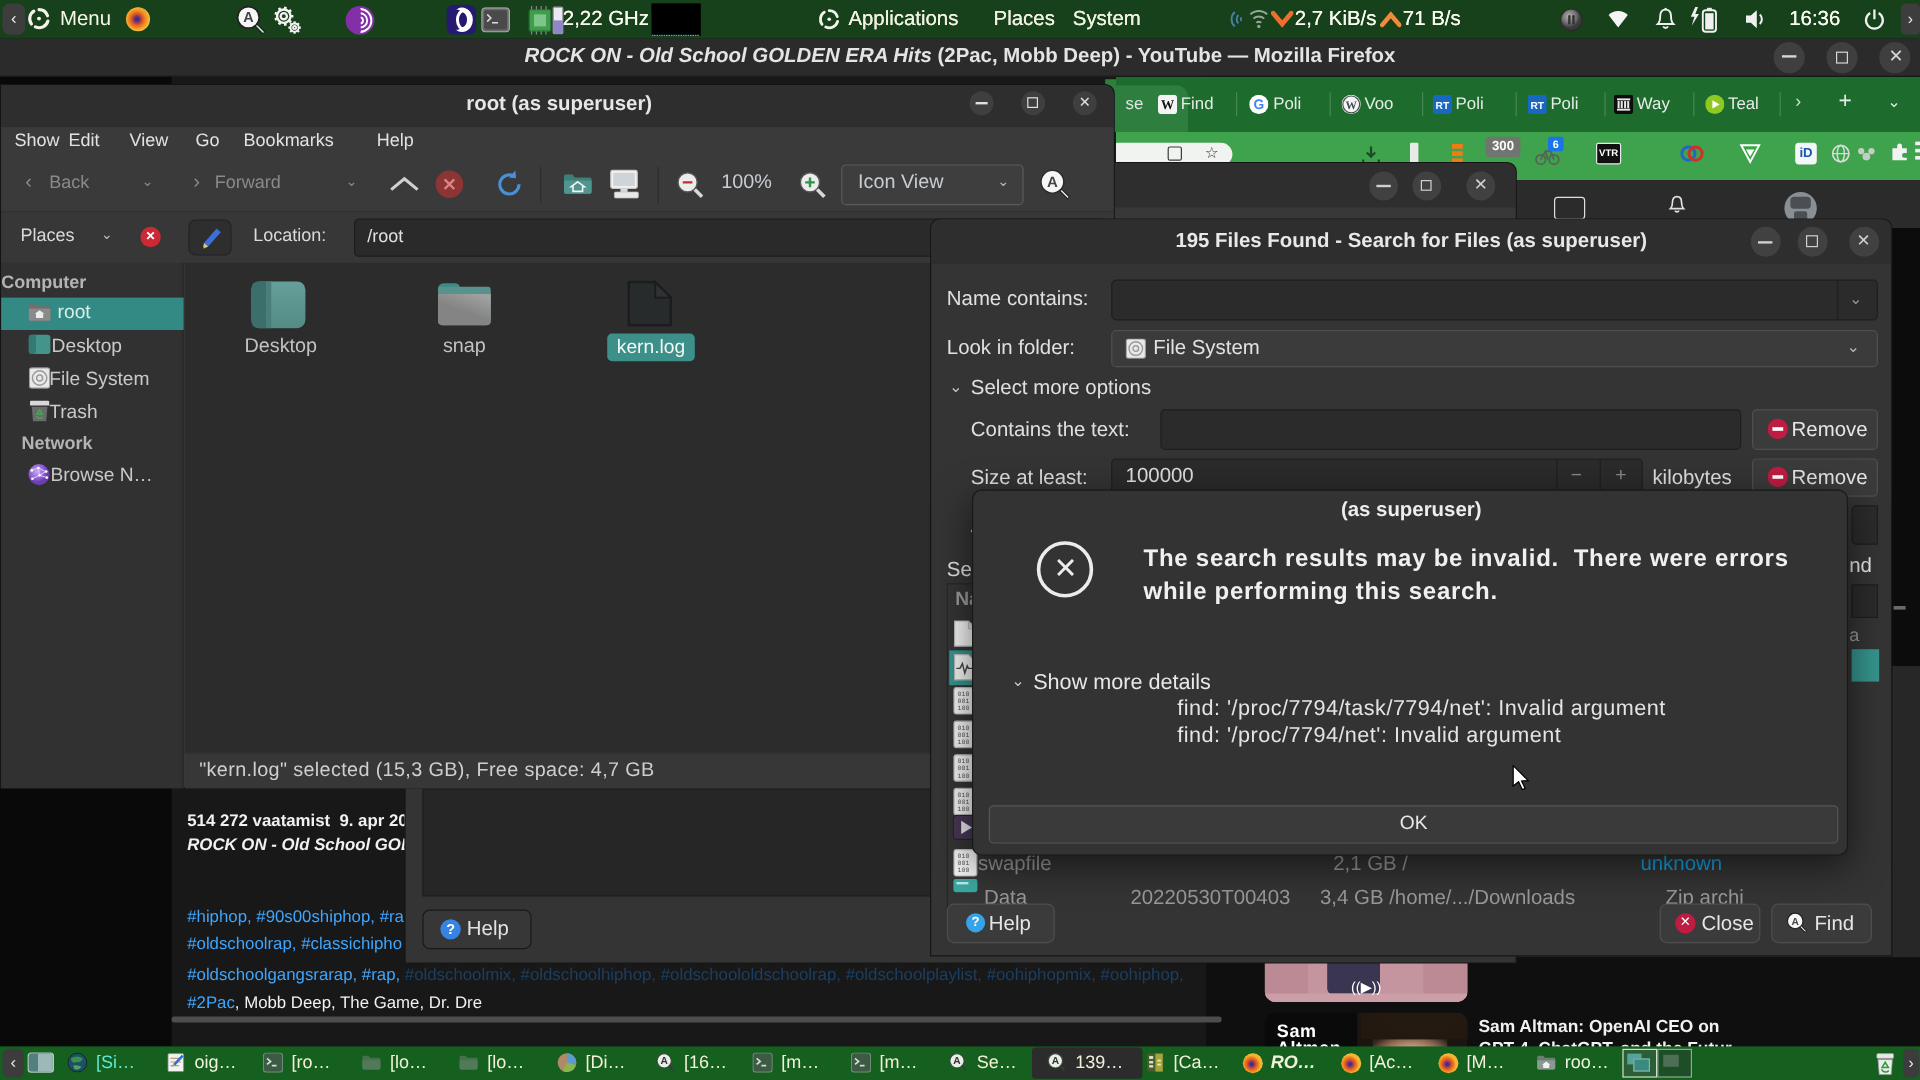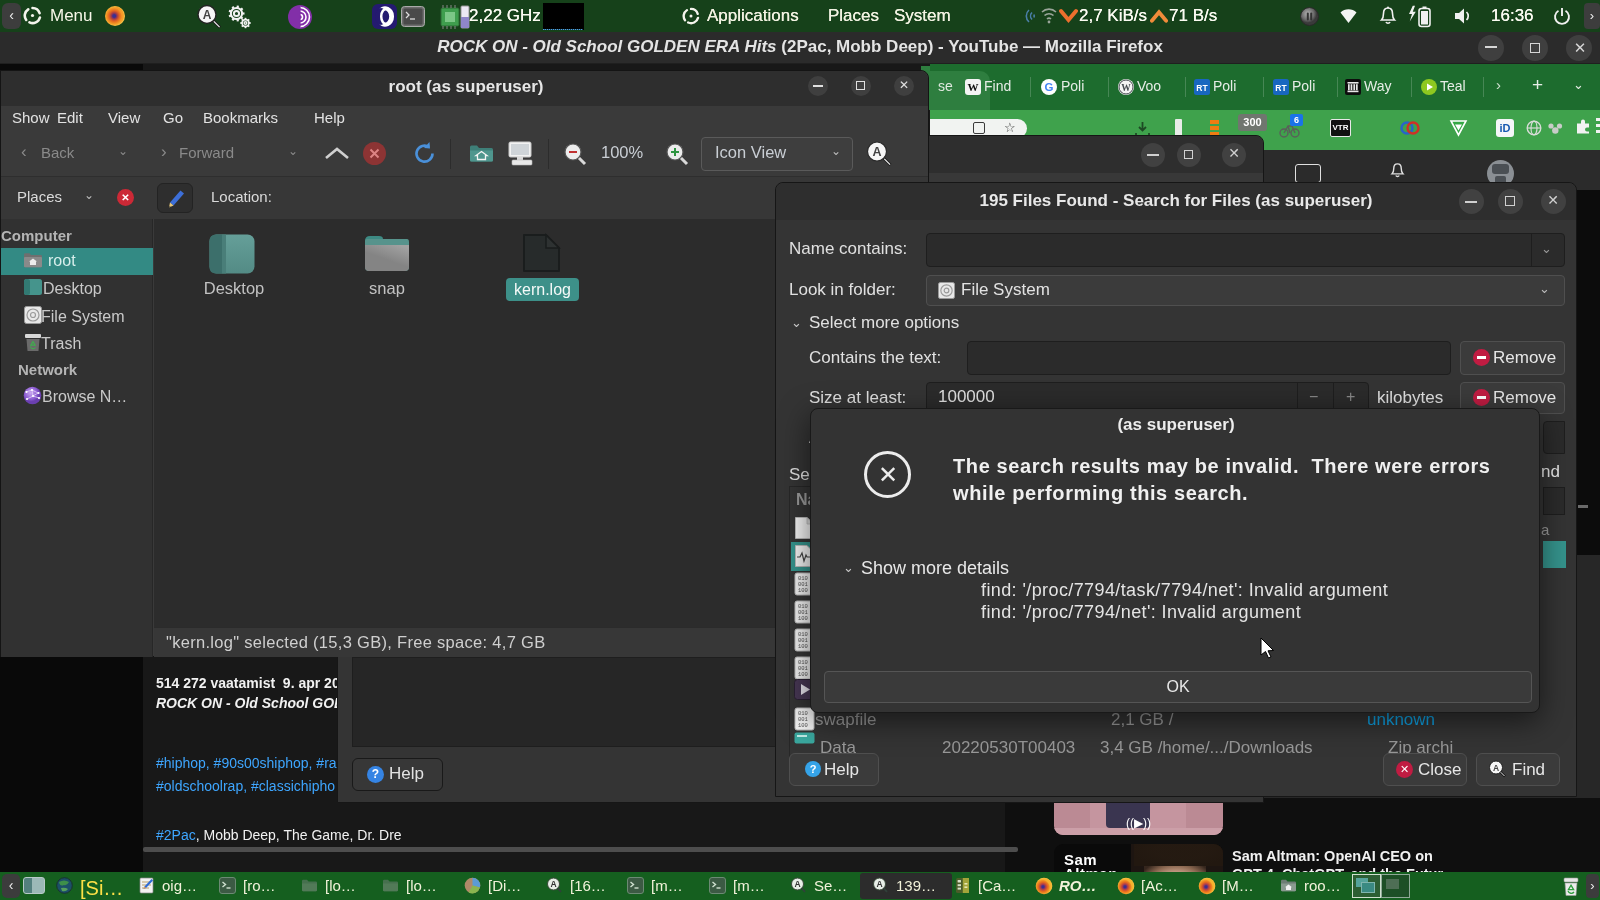--- a/index.html
+++ b/index.html
@@ -19,20 +19,21 @@
   <div class="abs" style="left:1566px;top:3px;width:26px;height:26px;border-radius:50%;background:#3f3f3f"></div>
   <div class="abs" style="left:1572px;top:8px;width:16px;height:16px;color:#d6d6d6;font-size:15px;text-align:center;line-height:16px">✕</div>
 
   <div class="abs" style="left:0;top:32px;width:1600px;height:808px;background:#181818">
     <div class="abs" style="left:0;top:0;width:143px;height:808px;background:#090909"></div>
     <div class="abs" style="left:1005px;top:0;width:595px;height:808px;background:#0f0f0f"></div>
     <div class="abs" style="left:156px;top:611px;color:#f1f1f1;font-size:14px;font-weight:bold">514 272 vaatamist&nbsp;&nbsp;9. apr 202</div>
     <div class="abs" style="left:156px;top:631px;color:#f1f1f1;font-size:14px;font-weight:bold;font-style:italic">ROCK ON - Old School GOLD</div>
     <div class="abs" style="left:156px;top:691px;color:#3ea6ff;font-size:14px">#hiphop, #90s00shiphop, #ra</div>
     <div class="abs" style="left:156px;top:714px;color:#3ea6ff;font-size:14px">#oldschoolrap, #classichipho</div>
+    <div class="abs" style="left:156px;top:740px;width:834px;white-space:nowrap;overflow:hidden;color:#3ea6ff;font-size:14px">#oldschoolgangsrarap, #rap, <span style="color:#1a3f63">#oldschoolmix, #oldschoolhiphop, #oldschoololdschoolrap, #oldschoolplaylist, #oohiphopmix, #oohiphop,</span></div>
     <div class="abs" style="left:156px;top:763px;color:#3ea6ff;font-size:14px">#2Pac<span style="color:#f1f1f1">, Mobb Deep, The Game, Dr. Dre</span></div>
     <div class="abs" style="left:143px;top:783px;width:875px;height:5px;border-radius:2px;background:#4d4d4d"></div>
 
     <div class="abs" style="left:1054px;top:712px;width:169px;height:59px;border-radius:9px;background:#bb8a94;overflow:hidden">
       <div class="abs" style="left:36px;top:0;width:96px;height:59px;background:#c5959f"></div>
       <div class="abs" style="left:52px;top:0px;width:44px;height:52px;background:#3a3550;border-radius:4px"></div>
       <div class="abs" style="left:0;top:52px;width:169px;height:7px;background:#cc9fa8"></div>
       <div class="abs" style="left:0;top:40px;width:169px;text-align:center;color:#fff;font-size:12px">((▶))</div>
     </div>
     <div class="abs" style="left:1054px;top:780px;width:169px;height:62px;border-radius:9px 9px 0 0;background:#0a0a0a;overflow:hidden">
@@ -282,20 +283,21 @@
     <span class="abs" style="left:16px;top:11px;color:#dadada;font-size:15px">Places</span>
     <span class="abs" style="left:83px;top:11px;color:#bbb;font-size:12px">⌄</span>
     <div class="abs" style="left:116px;top:12px;width:17px;height:17px;border-radius:50%;background:#cc2936;color:#fff;font-size:10px;font-weight:bold;text-align:center;line-height:17px">✕</div>
     <div class="abs" style="left:156px;top:6px;width:36px;height:30px;background:#2e2e2e;border:1px solid #232323;border-radius:6px"></div>
     <svg class="abs" style="left:163px;top:11px" width="22" height="21" viewBox="0 0 22 21">
         <path d="M6 14.5 L16.5 2.5 L20 5.5 L9.5 17.5Z" fill="#3d6fd8"></path>
         <path d="M6 14.5 L9.5 17.5 L5 19.5Z" fill="#e8c87a"></path>
         <path d="M5 19.5 L6.6 18.8 L5.6 17.9Z" fill="#333"></path>
       </svg>
     <span class="abs" style="left:210px;top:11px;color:#dadada;font-size:15px">Location:</span>
+    <div class="abs" style="left:294px;top:5px;width:626px;height:32px;background:#2a2a2a;border:1px solid #1d1d1d;border-radius:4px;color:#e0e0e0;font-size:15px;line-height:30px;padding-left:10px">/root</div>
   </div>
 
   <div class="abs" style="left:0;top:148px;width:152px;height:438px;background:#313131;border-right:1px solid #272727">
     <div class="abs" style="left:0;top:8px;color:#b4b4b4;font-size:15px;font-weight:bold">Computer</div>
     <div class="abs" style="left:0;top:29px;width:152px;height:27px;background:#338a84"></div>
     <svg class="abs" style="left:22px;top:32px" width="20" height="18" viewBox="0 0 20 18">
         <path d="M1 3.5 Q1 2.3 2.2 2.3 L6.5 2.3 L8 4 L17.8 4 Q19 4 19 5.2 L19 15 Q19 16.2 17.8 16.2 L2.2 16.2 Q1 16.2 1 15Z" fill="#6f6f6f"></path>
         <rect x="1" y="6" width="18" height="10.2" rx="1" fill="#8a8a8a"></rect>
         <path d="M10 7.5 L14 10.5 L13 10.5 L13 14 L7 14 L7 10.5 L6 10.5Z" fill="#ececec"></path>
       </svg>
@@ -557,21 +559,21 @@
 <div class="abs" style="left:23px;top:5px;width:22px;height:17px;background:linear-gradient(90deg,#53807e 0 40%,#9cb9b7 40% 100%);border-radius:3px;border:1px solid #b8cac8"></div>
 <div class="abs" style="left:56px;top:5px">
       <svg width="17" height="17" viewBox="0 0 17 17">
         <circle cx="8.5" cy="8.5" r="8" fill="#2d6b35"></circle>
         <circle cx="8.5" cy="8.5" r="7.4" fill="#1c4f68"></circle>
         <path d="M3 5 Q8 2 13 5 Q11 9 8 8 Q4 10 3 5Z" fill="#3e8f4a"></path>
         <path d="M5 11 Q9 10 12 12 Q10 15 6 14Z" fill="#57a05e"></path>
         <circle cx="8.5" cy="8.5" r="7.8" fill="none" stroke="#123" stroke-width="0.8"></circle>
       </svg>
     </div>
-<div class="abs" style="left:80px;top:5px;color:#fde047;font-size:20px;white-space:nowrap">[Si…</div>
+<div class="abs" style="left:80px;top:5px;color:#5eead4;font-size:15px;white-space:nowrap">[Si…</div>
 <div class="abs" style="left:138px;top:5px">
       <svg width="17" height="17" viewBox="0 0 17 17">
         <rect x="2" y="1" width="13" height="15" rx="1" fill="#f2f2f2" stroke="#888" stroke-width="0.7"></rect>
         <line x1="4" y1="5" x2="13" y2="5" stroke="#b9a06a" stroke-width="1"></line>
         <line x1="4" y1="8" x2="13" y2="8" stroke="#b9a06a" stroke-width="1"></line>
         <line x1="4" y1="11" x2="11" y2="11" stroke="#b9a06a" stroke-width="1"></line>
         <path d="M13.5 2 L6.5 9.5 L5.5 12 L8 11 L15 3.5Z" fill="#2e6bd6"></path>
         <path d="M5.5 12 L8 11 L6.5 9.5Z" fill="#f0a050"></path>
       </svg>
     </div>

